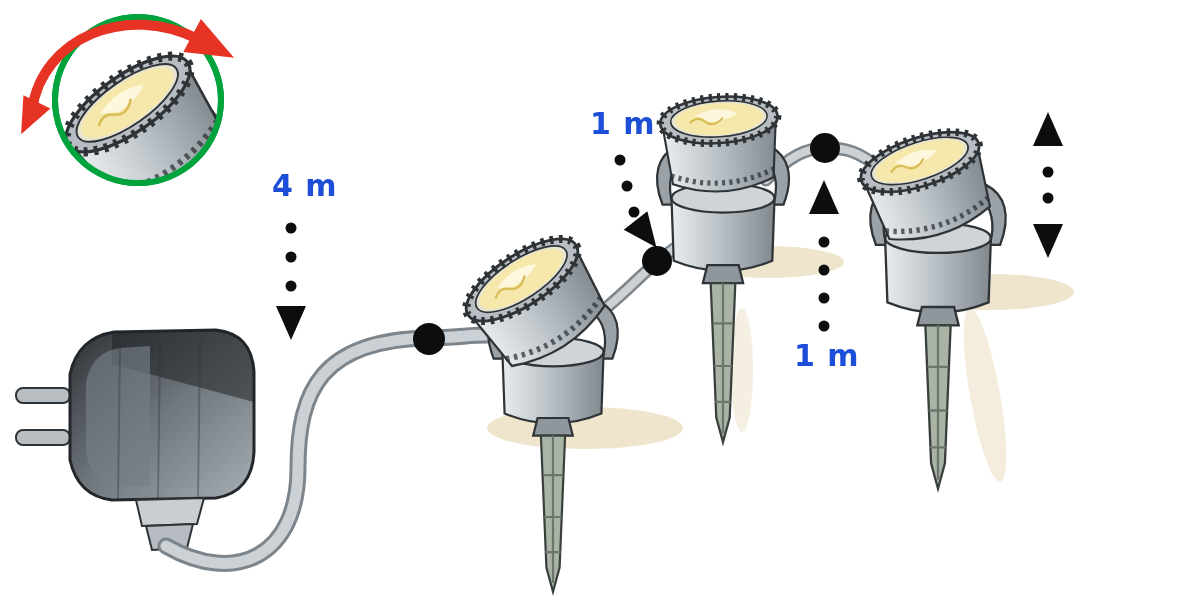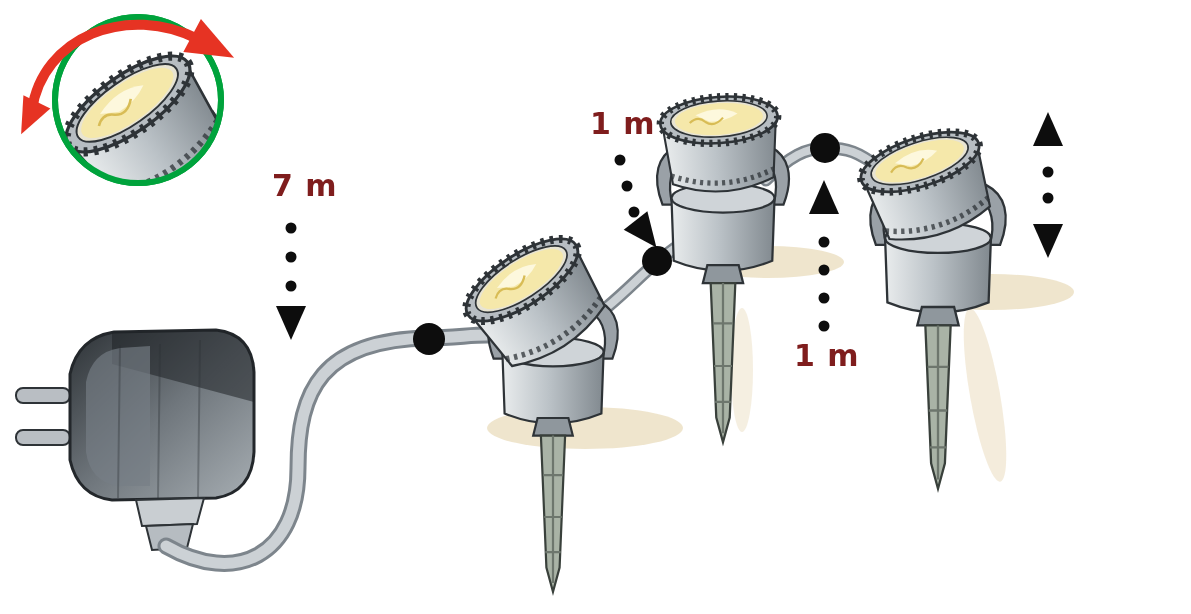--- a/index.html
+++ b/index.html
@@ -8,21 +8,21 @@
     width:1191px;height:614px;
     background:#ffffff;
     overflow:hidden;
     font-family:"DejaVu Sans", sans-serif;
   }
   .canvas svg{position:absolute;left:0;top:0;}
   .dim-label{
     position:absolute;
     font-weight:bold;
     font-size:30px;
-    color:#7f1d1d;
+    color:#1d4ed8;
     letter-spacing:1px;
     white-space:nowrap;
   }
   .lbl-7m{left:272px;top:168px;}
   .lbl-1m-a{left:590px;top:106px;}
   .lbl-1m-b{left:794px;top:338px;}
   .lbl-11cm{left:1076px;top:178px;}
 </style>
 </head>
 <body>
@@ -161,16 +161,16 @@
       </g>
       <circle cx="138" cy="100" r="83" fill="none" stroke="#00a33c" stroke-width="6"></circle>
       <g>
         <path d="M 32 110 C 42 38 126 2 200 40" fill="none" stroke="#e63323" stroke-width="10" stroke-linecap="round"></path>
         <polygon points="-15,-18 15,-18 0,18" transform="translate(29,118) rotate(26)" fill="#e63323"></polygon>
         <polygon points="-18,-15 -18,15 20,0" transform="translate(212,46) rotate(28) scale(1.25)" fill="#e63323"></polygon>
       </g>
     </g>
   </svg>
 
-  <div class="dim-label lbl-7m">7 m</div>
+  <div class="dim-label lbl-7m">4 m</div>
   <div class="dim-label lbl-1m-a">1 m</div>
   <div class="dim-label lbl-1m-b">1 m</div>
 </div>
 
 </body></html>

